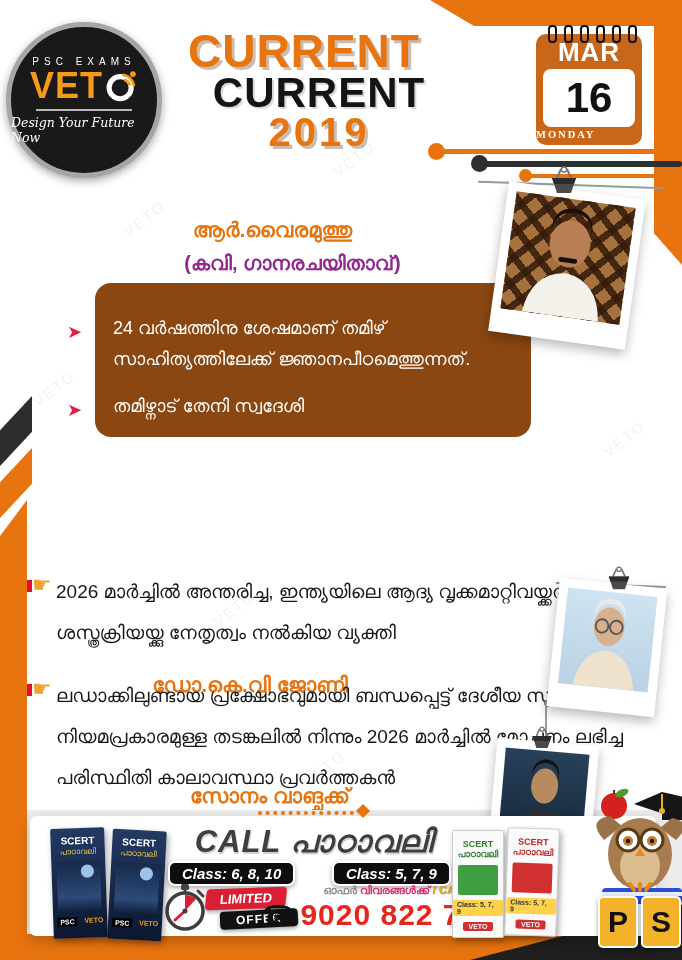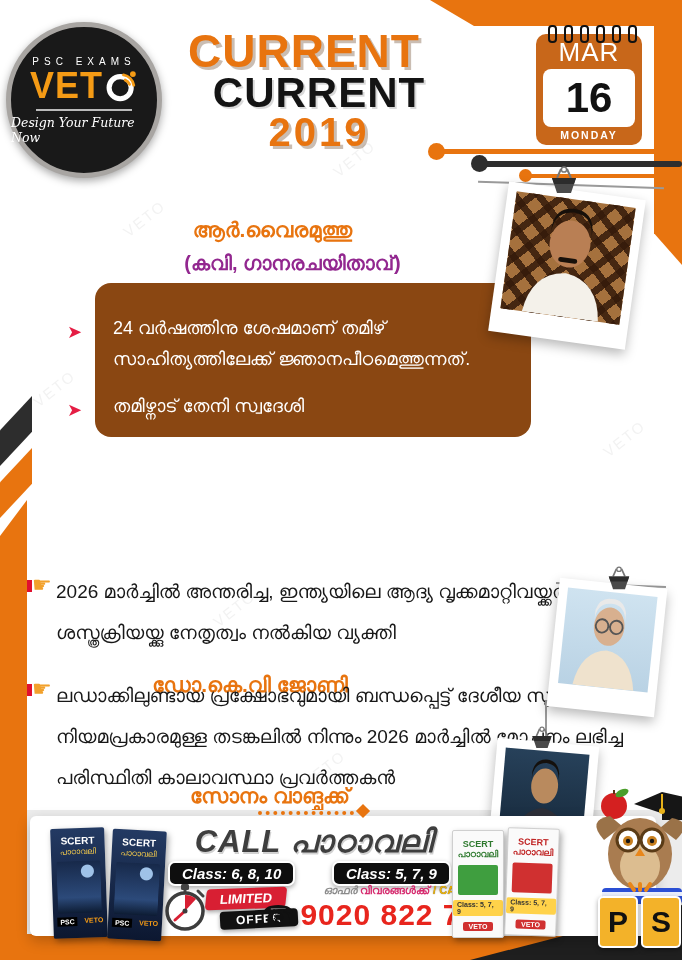--- a/index.html
+++ b/index.html
@@ -47,25 +47,25 @@
              text-shadow:3px 3px 0 rgba(80,35,0,.30);}
   .t-affairs{left:190px;top:72px;width:258px;font-size:42px;color:#141414;
              text-shadow:2px 2px 0 rgba(0,0,0,.15);}
   .t-year{left:190px;top:112px;width:258px;font-size:40px;color:#e8740f;
           text-shadow:3px 3px 0 rgba(80,35,0,.30);letter-spacing:3px;}
   
   .calendar{position:absolute;left:536px;top:34px;width:106px;height:111px;background:#c8671a;
             border-radius:10px;z-index:3;}
   .loop{position:absolute;top:-9px;width:5px;height:14px;border:2.5px solid #111;
         border-radius:4px;background:transparent;}
-  .cal-month{color:#fff;font-size:26px;font-weight:400;text-align:center;margin-top:3px;letter-spacing:1px;}
+  .cal-month{color:#fff;font-size:26px;font-weight:700;text-align:center;margin-top:3px;letter-spacing:1px;}
   .cal-daybox{background:#fff;border-radius:8px;margin:1px 7px 0;height:58px;
               display:flex;align-items:center;justify-content:center;}
   .cal-day{font-size:42px;font-weight:900;color:#111;}
-  .cal-week{color:#fff;font-size:10.5px;font-weight:700;text-align:center;letter-spacing:2px;margin-top:2px;}
+  .cal-week{color:#fff;font-size:10.5px;font-weight:700;text-align:left;letter-spacing:2px;margin-top:2px;font-family:Liberation Serif, serif;}
   
   .qrow{position:absolute;display:flex;align-items:flex-start;color:#181818;font-size:19px;}
   .qtext{line-height:2.15;}
   .finger-icon{position:relative;width:30px;height:22px;flex:0 0 30px;margin-top:3px;}
   .finger-icon::after{content:"☛";position:absolute;left:6px;top:-3px;color:#f2a12c;font-size:22px;}
   .finger-icon::before{content:"";position:absolute;left:1px;top:5px;width:5px;height:12px;background:#e0102f;}
   .q1{left:26px;top:178px;width:520px;}
   .q2{left:26px;top:572px;width:600px;}
   .q3{left:26px;top:676px;width:606px;}
   .answer{position:absolute;text-align:center;color:#e8740f;font-size:21px;font-weight:800;}
@@ -114,21 +114,21 @@
         padding:2px 12px;border-radius:7px;border:2px solid #fff;box-shadow:0 2px 5px rgba(0,0,0,.35);}
   .pill1{left:138px;top:45px;}
   .pill2{left:302px;top:45px;}
   .badge{position:absolute;color:#fff;font-weight:900;box-shadow:0 2px 4px rgba(0,0,0,.35);}
   .limited{left:176px;top:72px;background:#d81f33;font-size:13px;padding:3px 14px;border-radius:4px;
            transform:skewX(-8deg) rotate(-2deg);}
   .offer{left:190px;top:94px;background:#111;font-size:12px;padding:2px 16px;border-radius:4px;
          transform:rotate(-3deg);letter-spacing:1px;}
   .stopwatch{position:absolute;left:132px;top:66px;}
   .call-note{position:absolute;left:286px;top:68px;width:160px;text-align:center;font-size:11px;font-weight:800;}
-  .cn1{color:#8a8a8a;font-style:italic;}.cn2{color:#d62a6e;}.cn3{color:#f0b400;text-shadow:0 0 1px #333;}
+  .cn1{color:#8a8a8a;}.cn2{color:#d62a6e;}.cn3{color:#f0b400;text-shadow:0 0 1px #333;}
   .phone-row{position:absolute;left:232px;top:82px;display:flex;align-items:center;}
   .phone-icon{font-size:26px;color:#111;margin-right:6px;}
   .phone-icon::before{content:"☎";}
   .phone-num{color:#e8251d;font-size:30px;font-weight:900;letter-spacing:1px;}
   
   .book{position:absolute;border-radius:2px;box-shadow:2px 3px 6px rgba(0,0,0,.35);overflow:hidden;
         display:flex;flex-direction:column;align-items:center;}
   .bk-navy{width:54px;height:110px;background:linear-gradient(#233a63,#0c1730);color:#fff;}
   .b1{left:22px;top:12px;transform:rotate(-2deg);}
   .b2{left:80px;top:14px;transform:rotate(3deg);}

